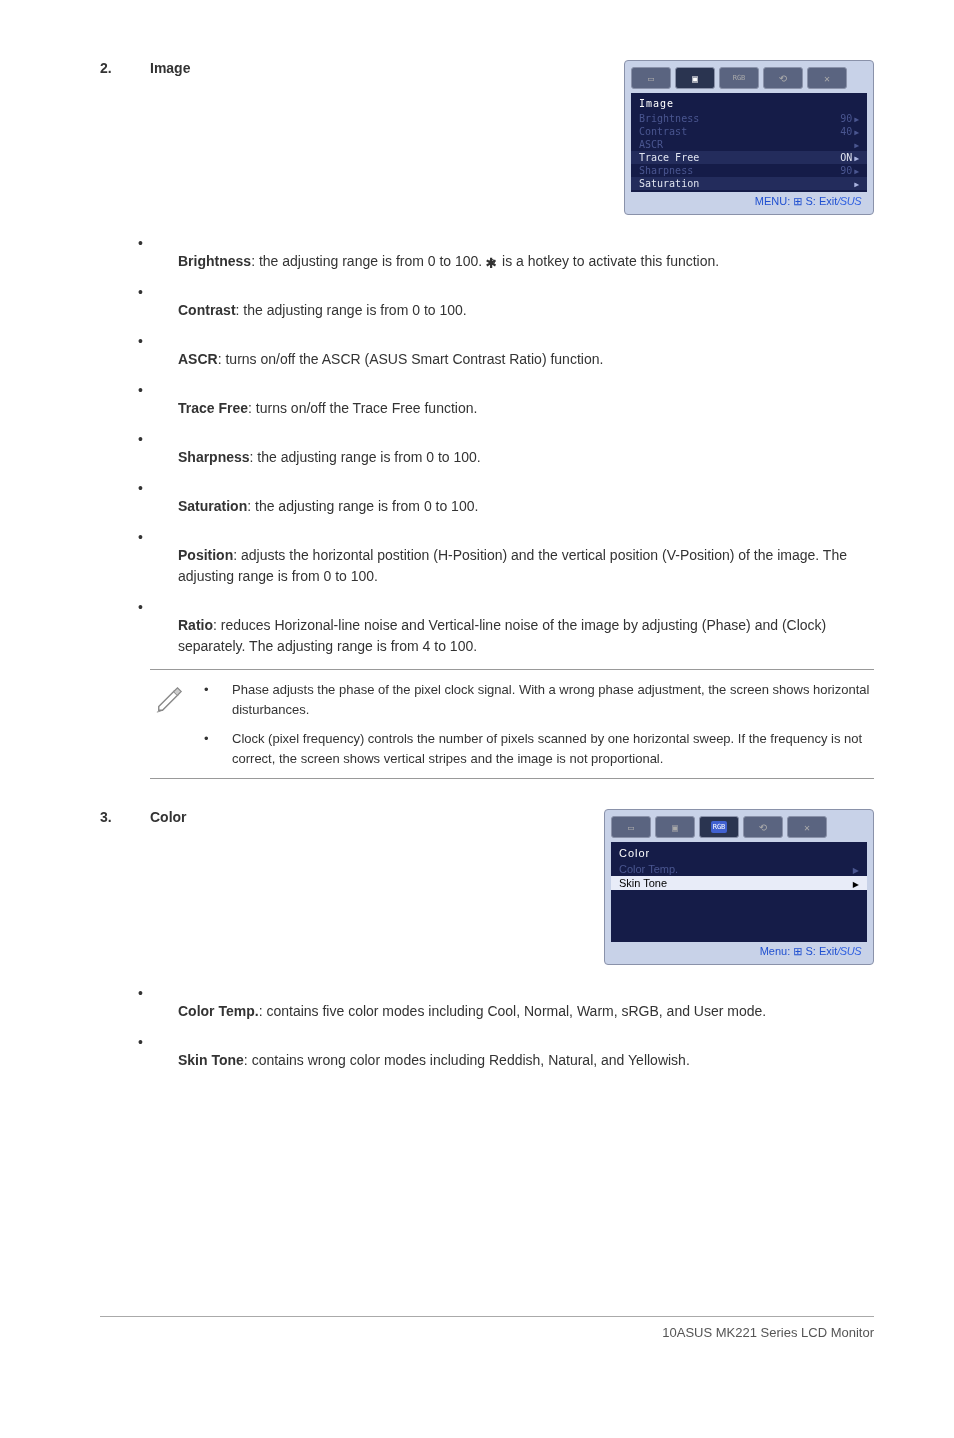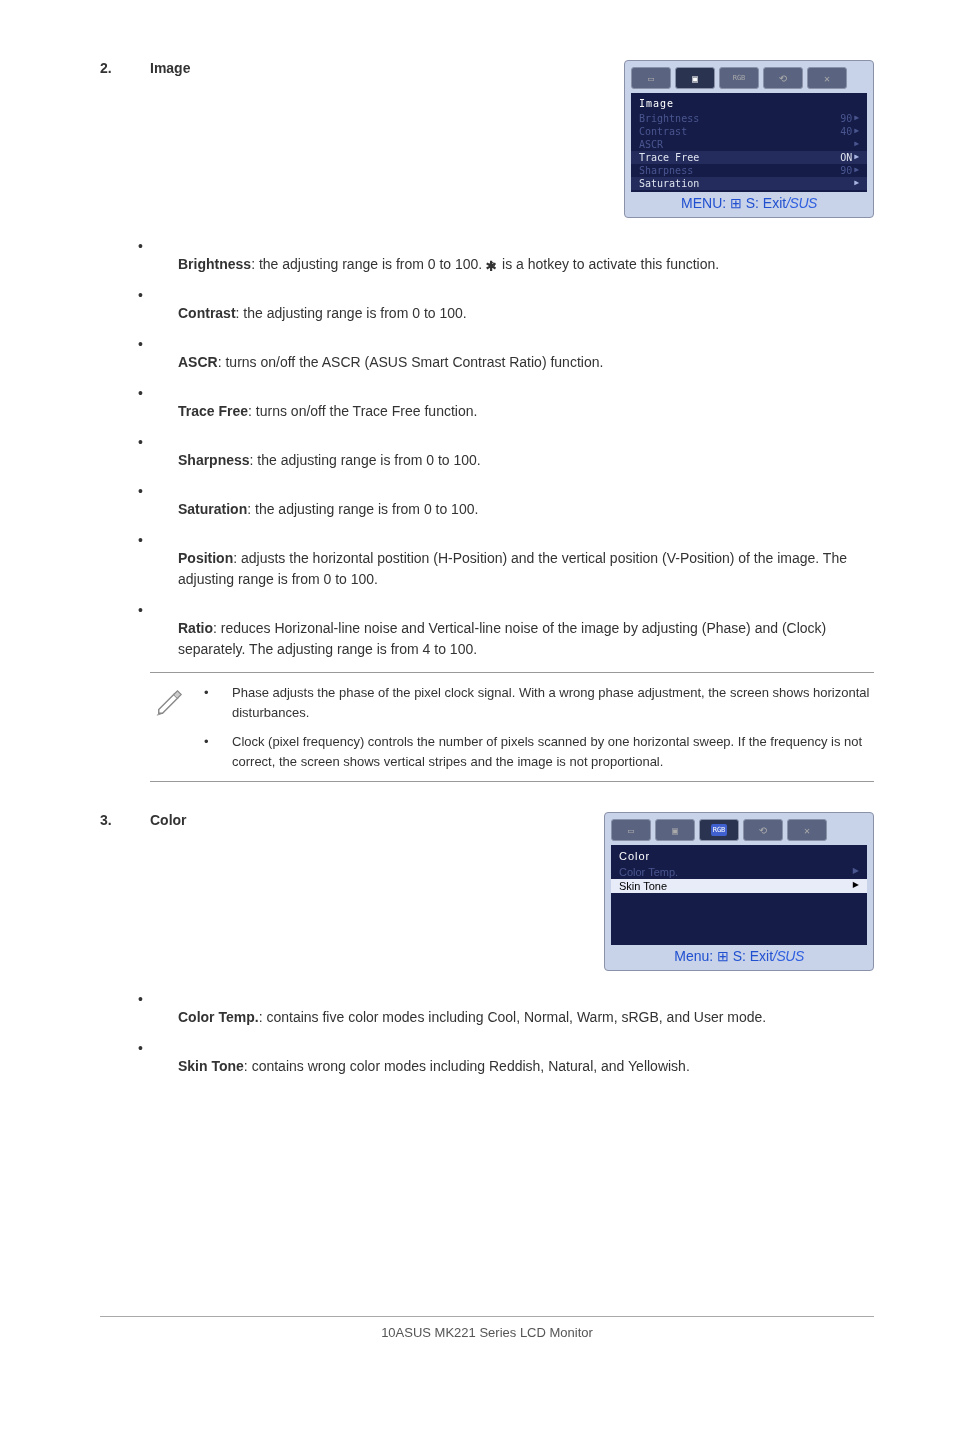--- a/index.html
+++ b/index.html
@@ -97,36 +97,36 @@
     justify-content: space-between;
     padding: 1px 8px;
     color: #4a5690;
   }
   .osd-row.white {
     color: #e0e4f0;
     background: #232c5c;
   }
   .osd-row .val {
     display: flex;
-    align-items: flex-start;
+    align-items: flex-end;
     gap: 2px;
   }
   .osd-row .val .tri {
     font-size: 8px;
     color: #4a5690;
   }
   .osd-row.white .tri, .osd-row .tri.on {
     color: #aab4e0;
   }
   .osd-footer {
     display: flex;
-    justify-content: center;
+    justify-content: flex-end;
     padding: 3px 6px 0 6px;
     color: #2050d0;
-    font-size: 14px;
+    font-size: 11px;
     font-family: sans-serif;
   }
   .osd-footer .brand {
     color: #3060e0;
     letter-spacing: -0.5px;
     font-style: italic;
   }
   .bullet-list {
     margin: 18px 0 12px 30px;
     padding: 0;
@@ -214,21 +214,21 @@
     flex-shrink: 0;
   }
   .footer {
     position: absolute;
     bottom: 40px;
     left: 100px;
     right: 80px;
     border-top: 1px solid #aaa;
     padding-top: 8px;
     display: flex;
-    justify-content: center;
+    justify-content: flex-end;
     font-size: 13px;
     color: #555;
   }
   .osd-color-highlight {
     background: #4060d0;
     padding: 2px;
     border-radius: 2px;
   }
 </style>
 </head>

